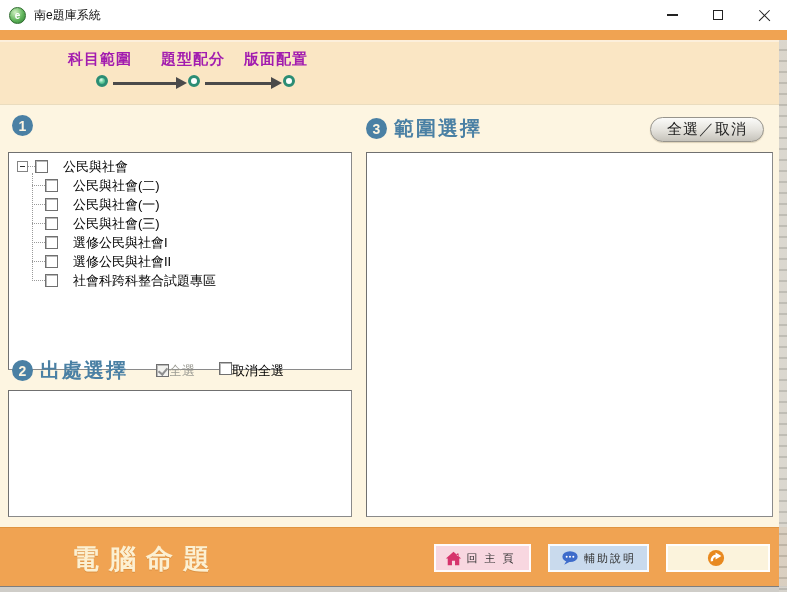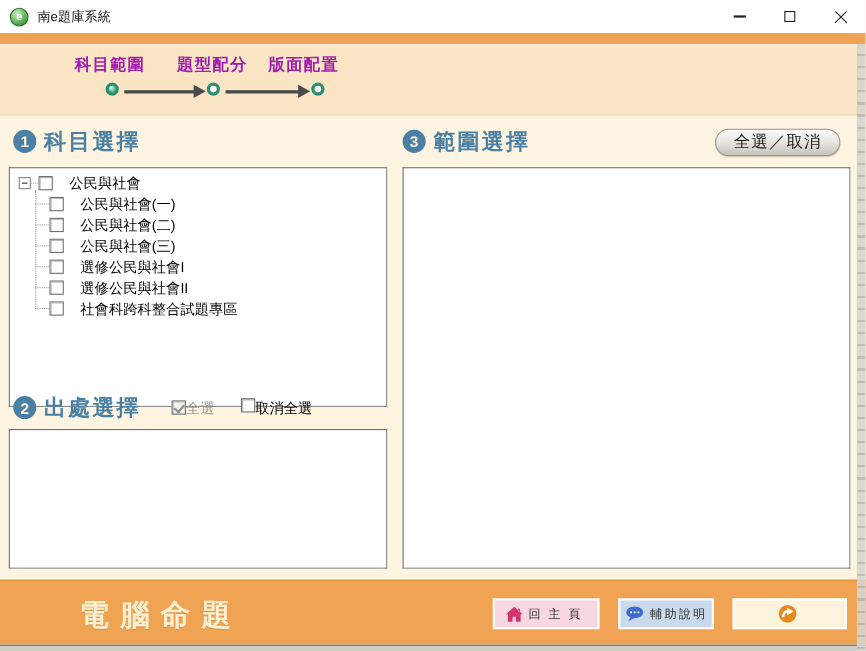--- a/index.html
+++ b/index.html
@@ -81,21 +81,21 @@
 
   
   .footer { position:absolute; left:0; top:527px; width:787px; height:59px; background:#F0A352;
     border-top:1px solid #E09440; }
   .footer-title { position:absolute; left:72px; top:13px; font-size:27px; font-weight:bold;
     color:#FCF0D2; letter-spacing:10px; text-shadow:0 1px 0 rgba(160,90,20,.25); }
   .footer-buttons { position:absolute; right:17px; top:16px; display:flex; gap:17px; }
   .footer-btn { height:28px; display:flex; align-items:center; justify-content:center;
     border:2px solid rgba(255,255,255,.9); font-size:11px; color:#333; padding:0 0; }
   .btn-home { background:#F8D7E0; width:97px; letter-spacing:7px; }
-  .btn-help { background:#C9DAED; width:87px; letter-spacing:2px; }
+  .btn-help { background:#C9DAED; width:101px; letter-spacing:2px; }
   .btn-next { background:#FBF3DC; width:104px; letter-spacing:7px; }
   .footer-btn .icon { margin-right:5px; display:flex; flex:0 0 auto; }
 
   
   .bottom-strip { position:absolute; left:0; top:586px; width:787px; height:6px;
     background:linear-gradient(#7E7E7E 0 1px, #CFCDC8 1px 100%); }
   .right-strip { position:absolute; right:0; top:40px; width:8px; height:552px;
     background:repeating-linear-gradient(#D7D4CD 0 9px, #B9B7B0 9px 11px); opacity:.9; }
 </style>
 </head>
@@ -129,41 +129,40 @@
     <div class="arrow-line" style="left:113px; width:64px;"></div>
     <div class="arrow-head" style="left:176px;"></div>
     <div class="step-circle" style="left:188px;"></div>
     <div class="arrow-line" style="left:205px; width:67px;"></div>
     <div class="arrow-head" style="left:271px;"></div>
     <div class="step-circle" style="left:283px;"></div>
   </div>
 
   <div class="sec-header" style="left:12px; top:115px;">
     <div class="num-badge">1</div>
-    <div class="sec-title">科目選擇</div>
   </div>
 
   <div class="list-box" style="left:8px; top:152px; width:344px; height:218px;">
     <div class="tree">
       <div class="tree-row">
         <span class="expander"></span>
         <span class="dot-h"></span>
         <span class="cb"></span>
         <span class="tree-label">公民與社會</span>
       </div>
       <div class="tree-children">
         <div class="tree-row">
           <span class="dot-h"></span>
           <span class="cb"></span>
+          <span class="tree-label">公民與社會(二)</span>
+        </div>
+        <div class="tree-row">
+          <span class="dot-h"></span>
+          <span class="cb"></span>
           <span class="tree-label">公民與社會(一)</span>
-        </div>
-        <div class="tree-row">
-          <span class="dot-h"></span>
-          <span class="cb"></span>
-          <span class="tree-label">公民與社會(二)</span>
         </div>
         <div class="tree-row">
           <span class="dot-h"></span>
           <span class="cb"></span>
           <span class="tree-label">公民與社會(三)</span>
         </div>
         <div class="tree-row">
           <span class="dot-h"></span>
           <span class="cb"></span>
           <span class="tree-label">選修公民與社會I</span>

